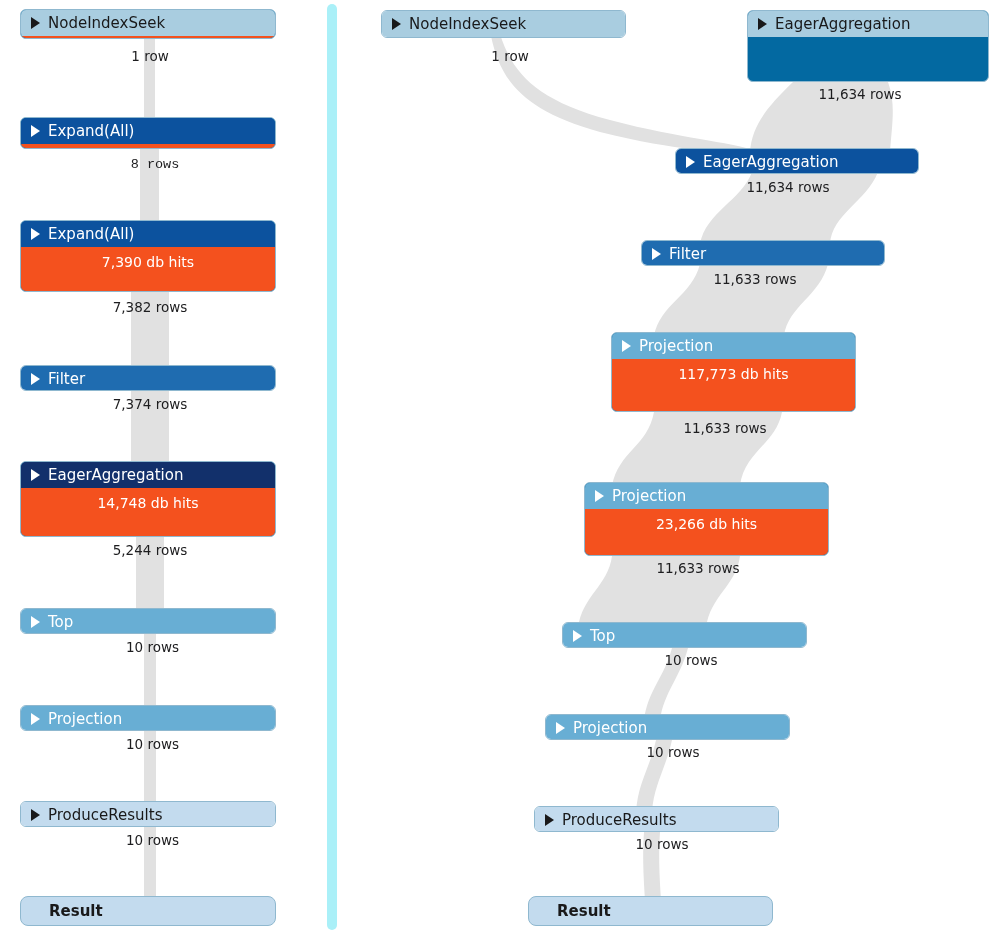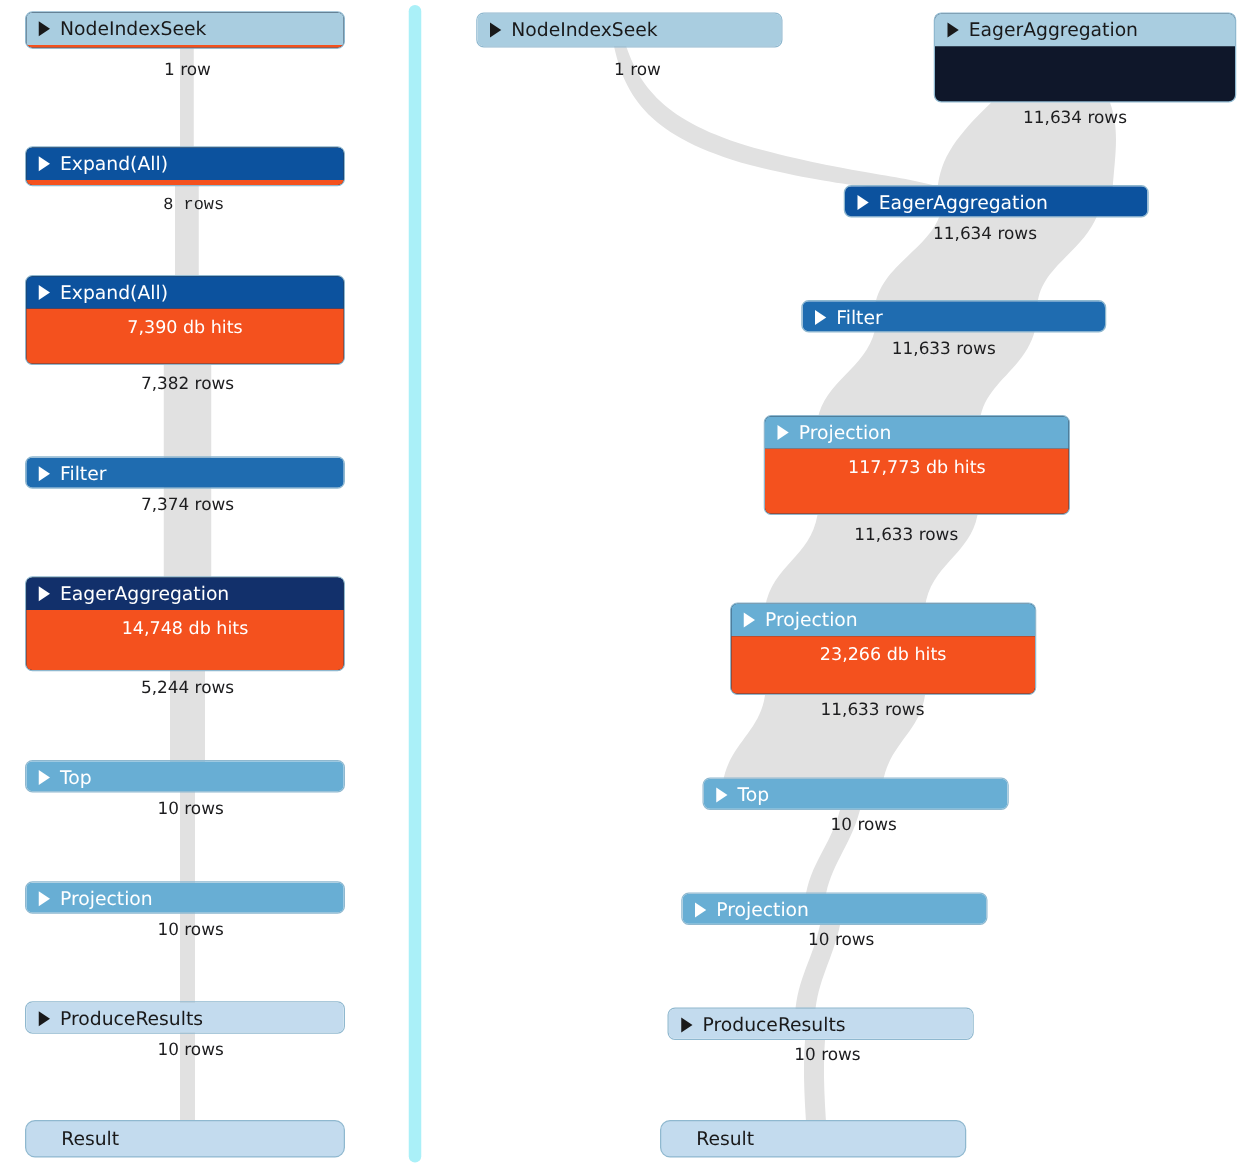--- a/index.html
+++ b/index.html
@@ -15,21 +15,21 @@
   
   #links{position:absolute;left:0;top:0;width:999px;height:938px;}
 
   
   .op{
     position:absolute;
     border-radius:6px;
     box-sizing:border-box;
     border:1px solid #8fb8cf;
     overflow:hidden;
-    background:#0f172a;
+    background:#0369a1;
   }
   .op .hdr{
     height:26px;
     line-height:26px;
     font-size:15px;
     display:flex;
     align-items:center;
     padding-left:10px;
     box-sizing:border-box;
     white-space:nowrap;
@@ -71,20 +71,21 @@
     border-radius:8px;
     border:1px solid #8fb8cf;
     background:#c3dbee;
     color:#19191a;
     font-size:15px;
     box-sizing:border-box;
     line-height:28px;
     height:30px;
     padding-left:28px;
     white-space:nowrap;
+    font-weight:bold;
   }
 
   
   .rows{
     position:absolute;
     font-size:13.5px;
     color:#1d1d1f;
     white-space:nowrap;
     text-align:center;
   }

